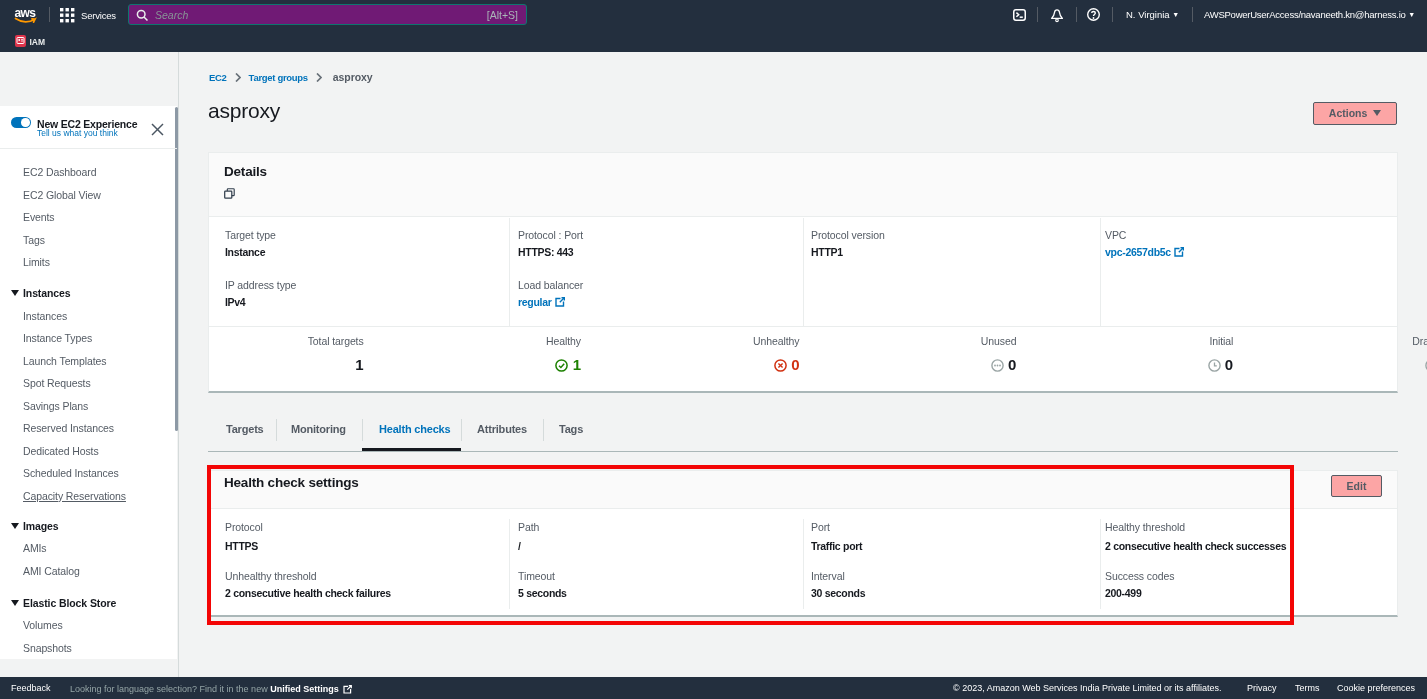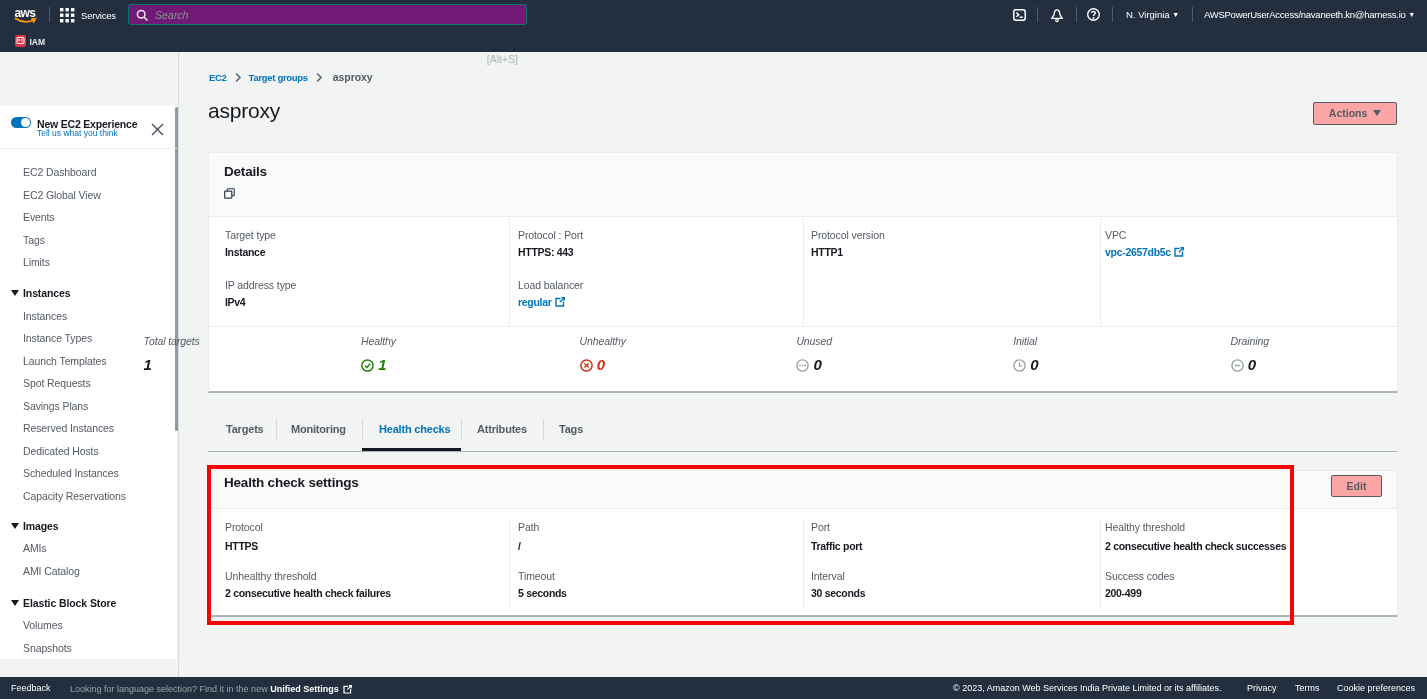--- a/index.html
+++ b/index.html
@@ -6,21 +6,21 @@
 html,body { width:1427px; height:699px; overflow:hidden; background:#f2f3f3;
   font-family:"Liberation Sans", sans-serif; position:relative; }
 .abs { position:absolute; }
 
 #hdr { position:absolute; left:0; top:0; width:1427px; height:52px; background:#232f3e; }
 #hdr .sep { position:absolute; top:7px; width:1px; height:15px; background:#545b64; }
 #services { position:absolute; left:81px; top:9.5px; font-size:9.5px; letter-spacing:-0.2px; color:#fff; }
 #searchbox { position:absolute; left:128px; top:3.5px; width:399px; height:21px; background:#701a75;
   border:1px solid #0f766e; border-radius:3px; }
 #searchbox .ph { position:absolute; left:26px; top:4px; font-size:10.5px; font-style:italic; color:#879596; }
-#searchbox .alt { position:absolute; right:8px; top:4.5px; font-size:10.5px; color:#aab7b8;margin-top:44px; }
+#searchbox .alt { position:absolute; right:8px; top:4.5px; font-size:10.5px; color:#aab7b8; }
 #iamicon { position:absolute; left:14.5px; top:35px; width:11.5px; height:12px; background:#dd344c; border-radius:2px; }
 #iamtxt { position:absolute; left:29.5px; top:36.5px; font-size:8.5px; font-weight:600; color:#e8ebeb; }
 .hright { position:absolute; top:9px; color:#fff; font-size:9.5px; white-space:nowrap; }
 
 #sidepanel { position:absolute; left:0; top:106px; width:177px; height:553px; background:#ffffff; }
 #sideborder { position:absolute; left:178px; top:52px; width:1px; height:625px; background:#d5dbdb; }
 #sidescroll { position:absolute; left:174.5px; top:107px; width:3px; height:324px; background:#8d99a5; border-radius:2px; }
 .navitem { position:absolute; left:23px; font-size:10.5px; color:#545b64; letter-spacing:-0.1px; white-space:nowrap; }
 .navhdr { position:absolute; left:23px; font-size:10.5px; color:#16191f; font-weight:bold; letter-spacing:-0.1px; white-space:nowrap; }
 .navarr { position:absolute; left:11px; width:0; height:0; border-left:4.5px solid transparent;
@@ -37,21 +37,21 @@
 .ctitle { position:absolute; left:15px; font-size:13.5px; font-weight:bold; color:#16191f; letter-spacing:-0.2px; }
 .lbl { position:absolute; font-size:10.5px; color:#545b64; letter-spacing:-0.1px; white-space:nowrap; }
 .val { position:absolute; font-size:10.5px; font-weight:bold; color:#16191f; letter-spacing:-0.3px; white-space:nowrap; }
 .val a { color:#0073bb; text-decoration:none; }
 .vline { position:absolute; width:1px; background:#eaeded; }
 .hline { position:absolute; height:1px; background:#eaeded; }
 
 .tab { position:absolute; top:423px; font-size:11px; font-weight:bold; color:#545b64; letter-spacing:-0.2px; }
 .tabsep { position:absolute; top:419px; width:1px; height:22px; background:#d5dbdb; }
 
-.cnt { position:absolute; width:220px; text-align:left;font-style:italic; }
+.cnt { position:absolute; width:220px; text-align:right; }
 .cnt .l { font-size:10.5px; color:#545b64; letter-spacing:-0.1px; }
 .cnt .v { margin-top:8.5px; font-size:15px; font-weight:bold; color:#16191f; }
 
 #ftr { position:absolute; left:0; top:677px; width:1427px; height:22px; background:#232f3e;
   font-size:9px; color:#fff; }
 #redbox { position:absolute; left:207px; top:465px; width:1087px; height:160px;
   border:4px solid #f30505; z-index:50; }
 svg { display:block; }
 </style>
 </head>
@@ -143,21 +143,21 @@
     <div class="navhdr" style="top: 286.5px;">Instances</div>
     <div class="navarr" style="top: 289.5px; border-top-color: rgb(22, 25, 31);"></div>
     <div class="navitem" style="top: 309.5px;">Instances</div>
     <div class="navitem" style="top: 332px;">Instance Types</div>
     <div class="navitem" style="top: 354.5px;">Launch Templates</div>
     <div class="navitem" style="top: 377px;">Spot Requests</div>
     <div class="navitem" style="top: 399.5px;">Savings Plans</div>
     <div class="navitem" style="top: 422px;">Reserved Instances</div>
     <div class="navitem" style="top: 444.5px;">Dedicated Hosts</div>
     <div class="navitem" style="top: 467px;">Scheduled Instances</div>
-    <div class="navitem" style="top: 489.5px;">Capacity Reservations</div>
+    <div class="navitem" style="top: 489.5px; text-decoration: underline;">Capacity Reservations</div>
     <div class="navhdr" style="top: 519.5px;">Images</div>
     <div class="navarr" style="top: 522.5px; border-top-color: rgb(22, 25, 31);"></div>
     <div class="navitem" style="top: 542px;">AMIs</div>
     <div class="navitem" style="top: 564.5px;">AMI Catalog</div>
     <div class="navhdr" style="top: 597px;">Elastic Block Store</div>
     <div class="navarr" style="top: 600px; border-top-color: rgb(22, 25, 31);"></div>
     <div class="navitem" style="top: 619px;">Volumes</div>
     <div class="navitem" style="top: 641.5px;">Snapshots</div>
   </div>
 

